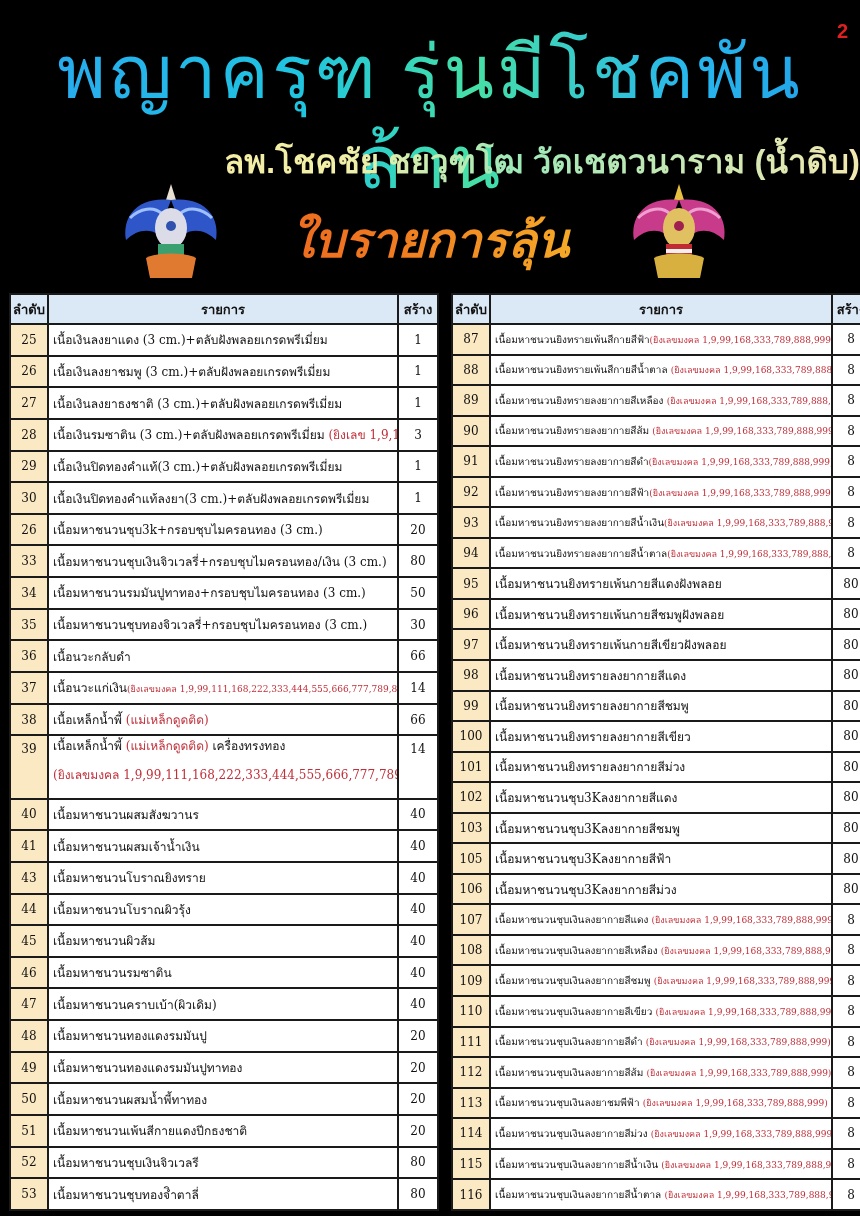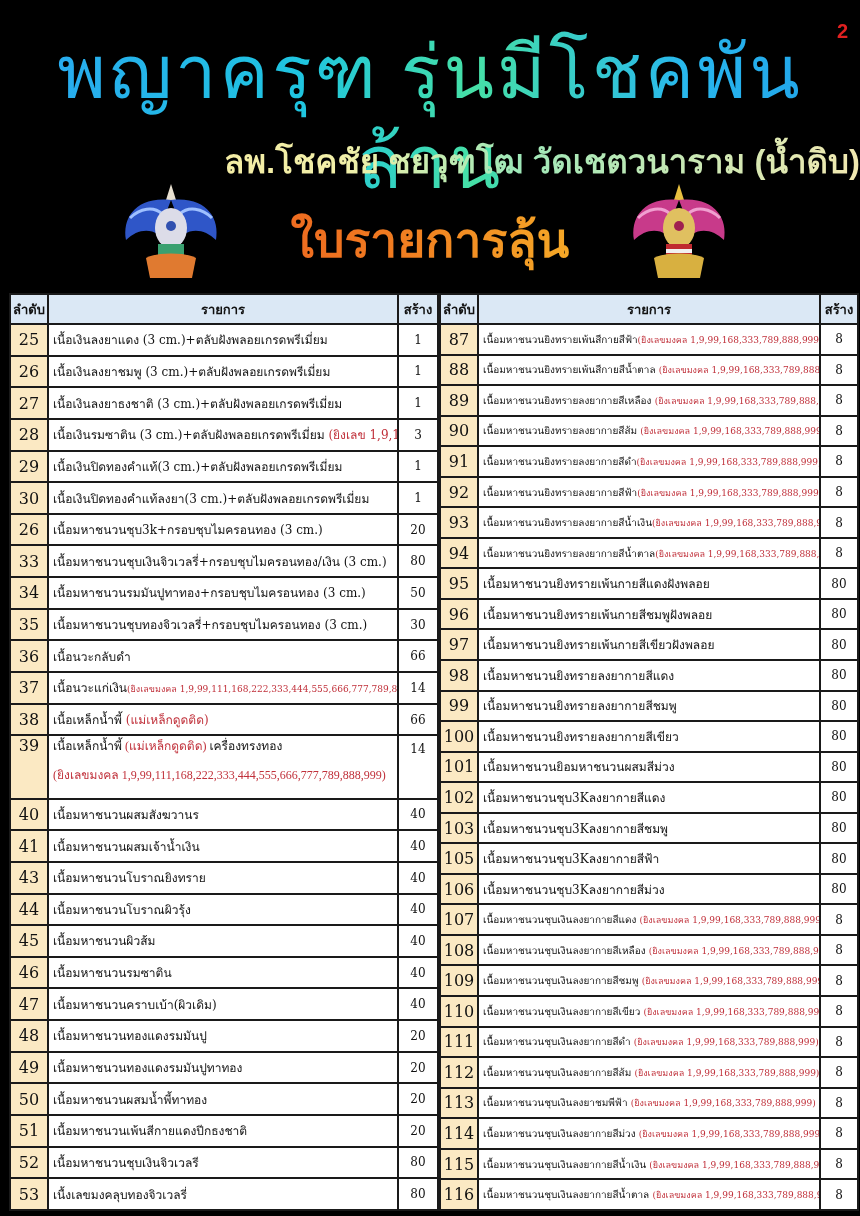--- a/index.html
+++ b/index.html
@@ -18,33 +18,33 @@
   .subtitle {
     position: absolute; left: 0; top: 135px; width: 860px; text-align: right;
     font-family: "Liberation Sans", sans-serif; font-size: 33px; font-weight: bold;
     background: linear-gradient(90deg, #f6e6a0 0%, #f2f0a8 40%, #9ee8b8 60%, #f2e8b0 100%);
     -webkit-background-clip: text; background-clip: text; color: transparent;
   }
   .list-title {
     position: absolute; left: 0; top: 202px; width: 860px; text-align: center;
     font-family: "Liberation Sans", sans-serif; font-size: 48px; font-weight: bold;
     background: linear-gradient(90deg, #e84020 0%, #f07a20 45%, #f6b028 70%, #e85020 100%);
-    -webkit-background-clip: text; background-clip: text; color: transparent;
+    -webkit-background-clip: text; background-clip: text; color: transparent; font-style: italic;
   }
   .garuda { position: absolute; top: 178px; width: 110px; height: 108px; }
   .garuda.left { left: 116px; }
   .garuda.right { left: 624px; }
 
-  .tables { position: absolute; left: 9px; top: 293px; width: 846px; height: 918px; display: flex; gap: 0; }
+  .tables { position: absolute; left: 9px; top: 293px; width: 846px; height: 918px; display: flex; gap: 12px; }
   table { border-collapse: collapse; background: #fff; table-layout: fixed; }
   table.left { width: 428px; }
   table.right { width: 418px; }
   th, td { border: 2px solid #1a1a1a; font-size: 12px; vertical-align: middle; }
   th { background: #dbe8f5; height: 30px; font-weight: bold; font-size: 13px; text-align: center; }
-  td.no { background: #fbe9c3; text-align: center; font-size: 16px; }
+  td.no { background: #fbe9c3; text-align: center; font-size: 12px; }
   td.name { padding-left: 4px; white-space: nowrap; overflow: hidden; }
   td.qty { text-align: center; font-size: 12px; }
   tr.row td { height: 29.5px; }
   .note { color: #c0303a; font-size: 9px; }
   .note-big { color: #c0303a; font-size: 12px; }
   td.name.small { font-size: 10px; }
   .line2 { display: block; margin-top: 10px; }
 </style>
 </head>
 <body>
@@ -156,22 +156,22 @@
           <td class="no">37</td>
           <td class="name"><span>เนื้อนวะแก่เงิน</span><span class="note">(ยิงเลขมงคล 1,9,99,111,168,222,333,444,555,666,777,789,888,999)</span></td>
           <td class="qty">14</td>
         </tr>
         <tr class="row">
           <td class="no">38</td>
           <td class="name"><span>เนื้อเหล็กน้ำพี้ </span><span class="note-big">(แม่เหล็กดูดติด)</span></td>
           <td class="qty">66</td>
         </tr>
         <tr class="row" style="height: 59px;">
-          <td class="no" style="vertical-align: top; height: 59px;">39</td>
-          <td class="name" style="vertical-align: top; padding-top: 0; font-family: Liberation Serif, serif;"><span>เนื้อเหล็กน้ำพี้ </span><span class="note-big">(แม่เหล็กดูดติด)</span><span> เครื่องทรงทอง</span><span class="note-big line2">(ยิงเลขมงคล 1,9,99,111,168,222,333,444,555,666,777,789,888,999)</span></td>
+          <td class="no" style="vertical-align: top; padding-top: 6px; height: 59px;">39</td>
+          <td class="name" style="vertical-align: top; padding-top: 0;"><span>เนื้อเหล็กน้ำพี้ </span><span class="note-big">(แม่เหล็กดูดติด)</span><span> เครื่องทรงทอง</span><span class="note-big line2">(ยิงเลขมงคล 1,9,99,111,168,222,333,444,555,666,777,789,888,999)</span></td>
           <td class="qty" style="vertical-align: top; padding-top: 6px;">14</td>
         </tr>
         <tr class="row">
           <td class="no">40</td>
           <td class="name"><span>เนื้อมหาชนวนผสมสังฆวานร</span></td>
           <td class="qty">40</td>
         </tr>
         <tr class="row">
           <td class="no">41</td>
           <td class="name"><span>เนื้อมหาชนวนผสมเจ้าน้ำเงิน</span></td>
@@ -222,21 +222,21 @@
           <td class="name"><span>เนื้อมหาชนวนเพ้นสีกายแดงปีกธงชาติ</span></td>
           <td class="qty">20</td>
         </tr>
         <tr class="row">
           <td class="no">52</td>
           <td class="name"><span>เนื้อมหาชนวนชุบเงินจิวเวลรี</span></td>
           <td class="qty">80</td>
         </tr>
         <tr class="row">
           <td class="no">53</td>
-          <td class="name"><span>เนื้งเลขมงคลุบทองจิวเวลรี่</span></td>
+          <td class="name"><span>เนื้อมหาชนวนชุบทองจิำตาลี่</span></td>
           <td class="qty">80</td>
         </tr>
       </tbody>
   </table>
   <table class="right">
     <colgroup>
         <col style="width:38px">
         <col style="width:342px">
         <col style="width:38px">
       </colgroup>
@@ -313,21 +313,21 @@
           <td class="name"><span>เนื้อมหาชนวนยิงทรายลงยากายสีชมพู</span></td>
           <td class="qty">80</td>
         </tr>
         <tr class="row">
           <td class="no">100</td>
           <td class="name"><span>เนื้อมหาชนวนยิงทรายลงยากายสีเขียว</span></td>
           <td class="qty">80</td>
         </tr>
         <tr class="row">
           <td class="no">101</td>
-          <td class="name"><span>เนื้อมหาชนวนยิอมหาชนวนผสมสีม่วง</span></td>
+          <td class="name"><span>เนื้อมหาชนวนยิงทรายลงยากายสีม่วง</span></td>
           <td class="qty">80</td>
         </tr>
         <tr class="row">
           <td class="no">102</td>
           <td class="name"><span>เนื้อมหาชนวนชุบ3Kลงยากายสีแดง</span></td>
           <td class="qty">80</td>
         </tr>
         <tr class="row">
           <td class="no">103</td>
           <td class="name"><span>เนื้อมหาชนวนชุบ3Kลงยากายสีชมพู</span></td>

